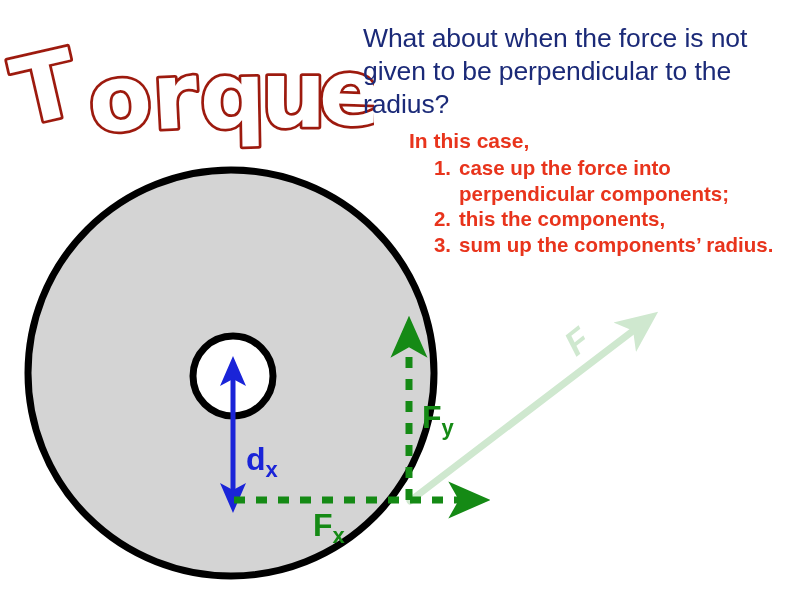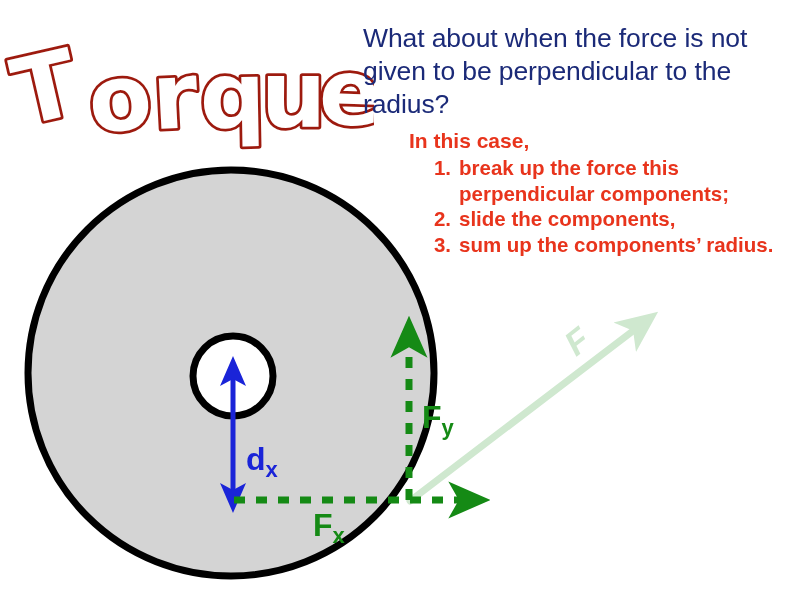--- a/index.html
+++ b/index.html
@@ -127,25 +127,25 @@
     </svg>
   </div>
 
   <div id="incase">In this case,</div>
 
   <div id="heading">What about when the force is not given to be perpendicular to the radius?</div>
 
   <div id="steps">
     <div class="step-row">
       <div class="step-num">1.</div>
-      <div class="step-text">break up the force this perpendicular components;</div>
+      <div class="step-text">case up the force into perpendicular components;</div>
     </div>
     <div class="step-row">
       <div class="step-num">2.</div>
-      <div class="step-text">slide the components,</div>
+      <div class="step-text">this the components,</div>
     </div>
     <div class="step-row">
       <div class="step-num">3.</div>
       <div class="step-text">sum up the components’ radius.</div>
     </div>
   </div>
 
   <div id="diagram">
     <svg width="800" height="600" viewBox="0 0 800 600">
 

